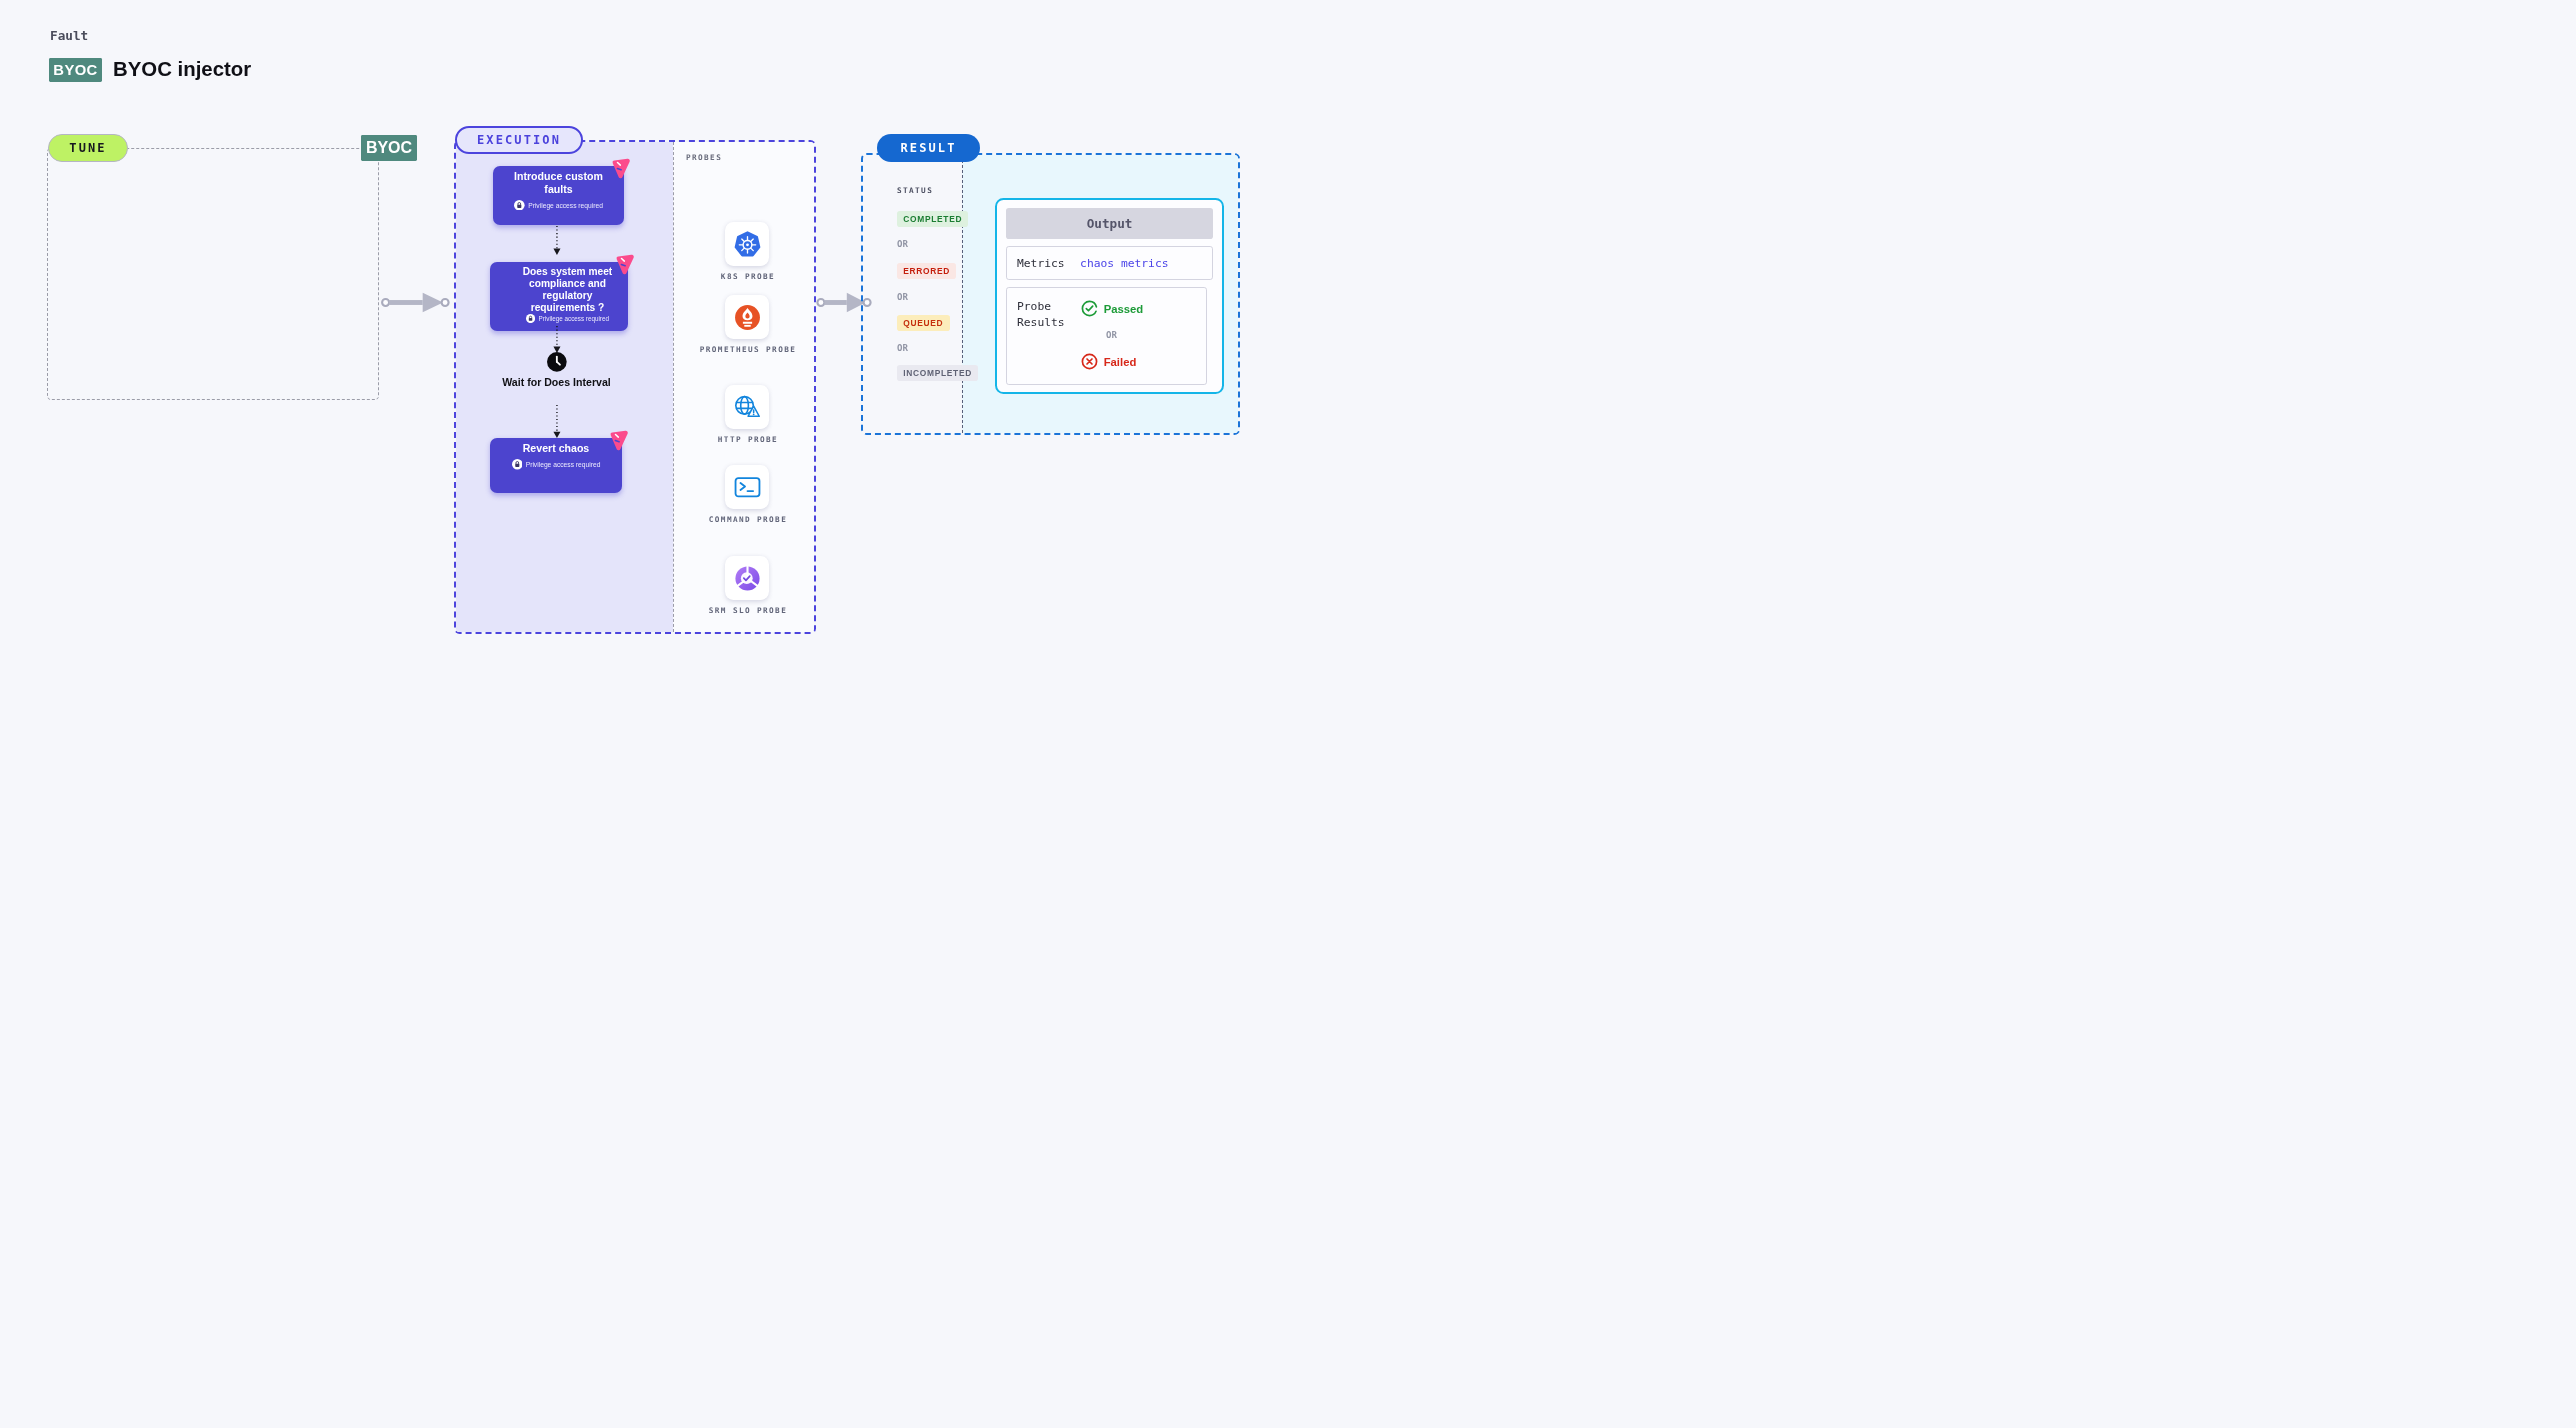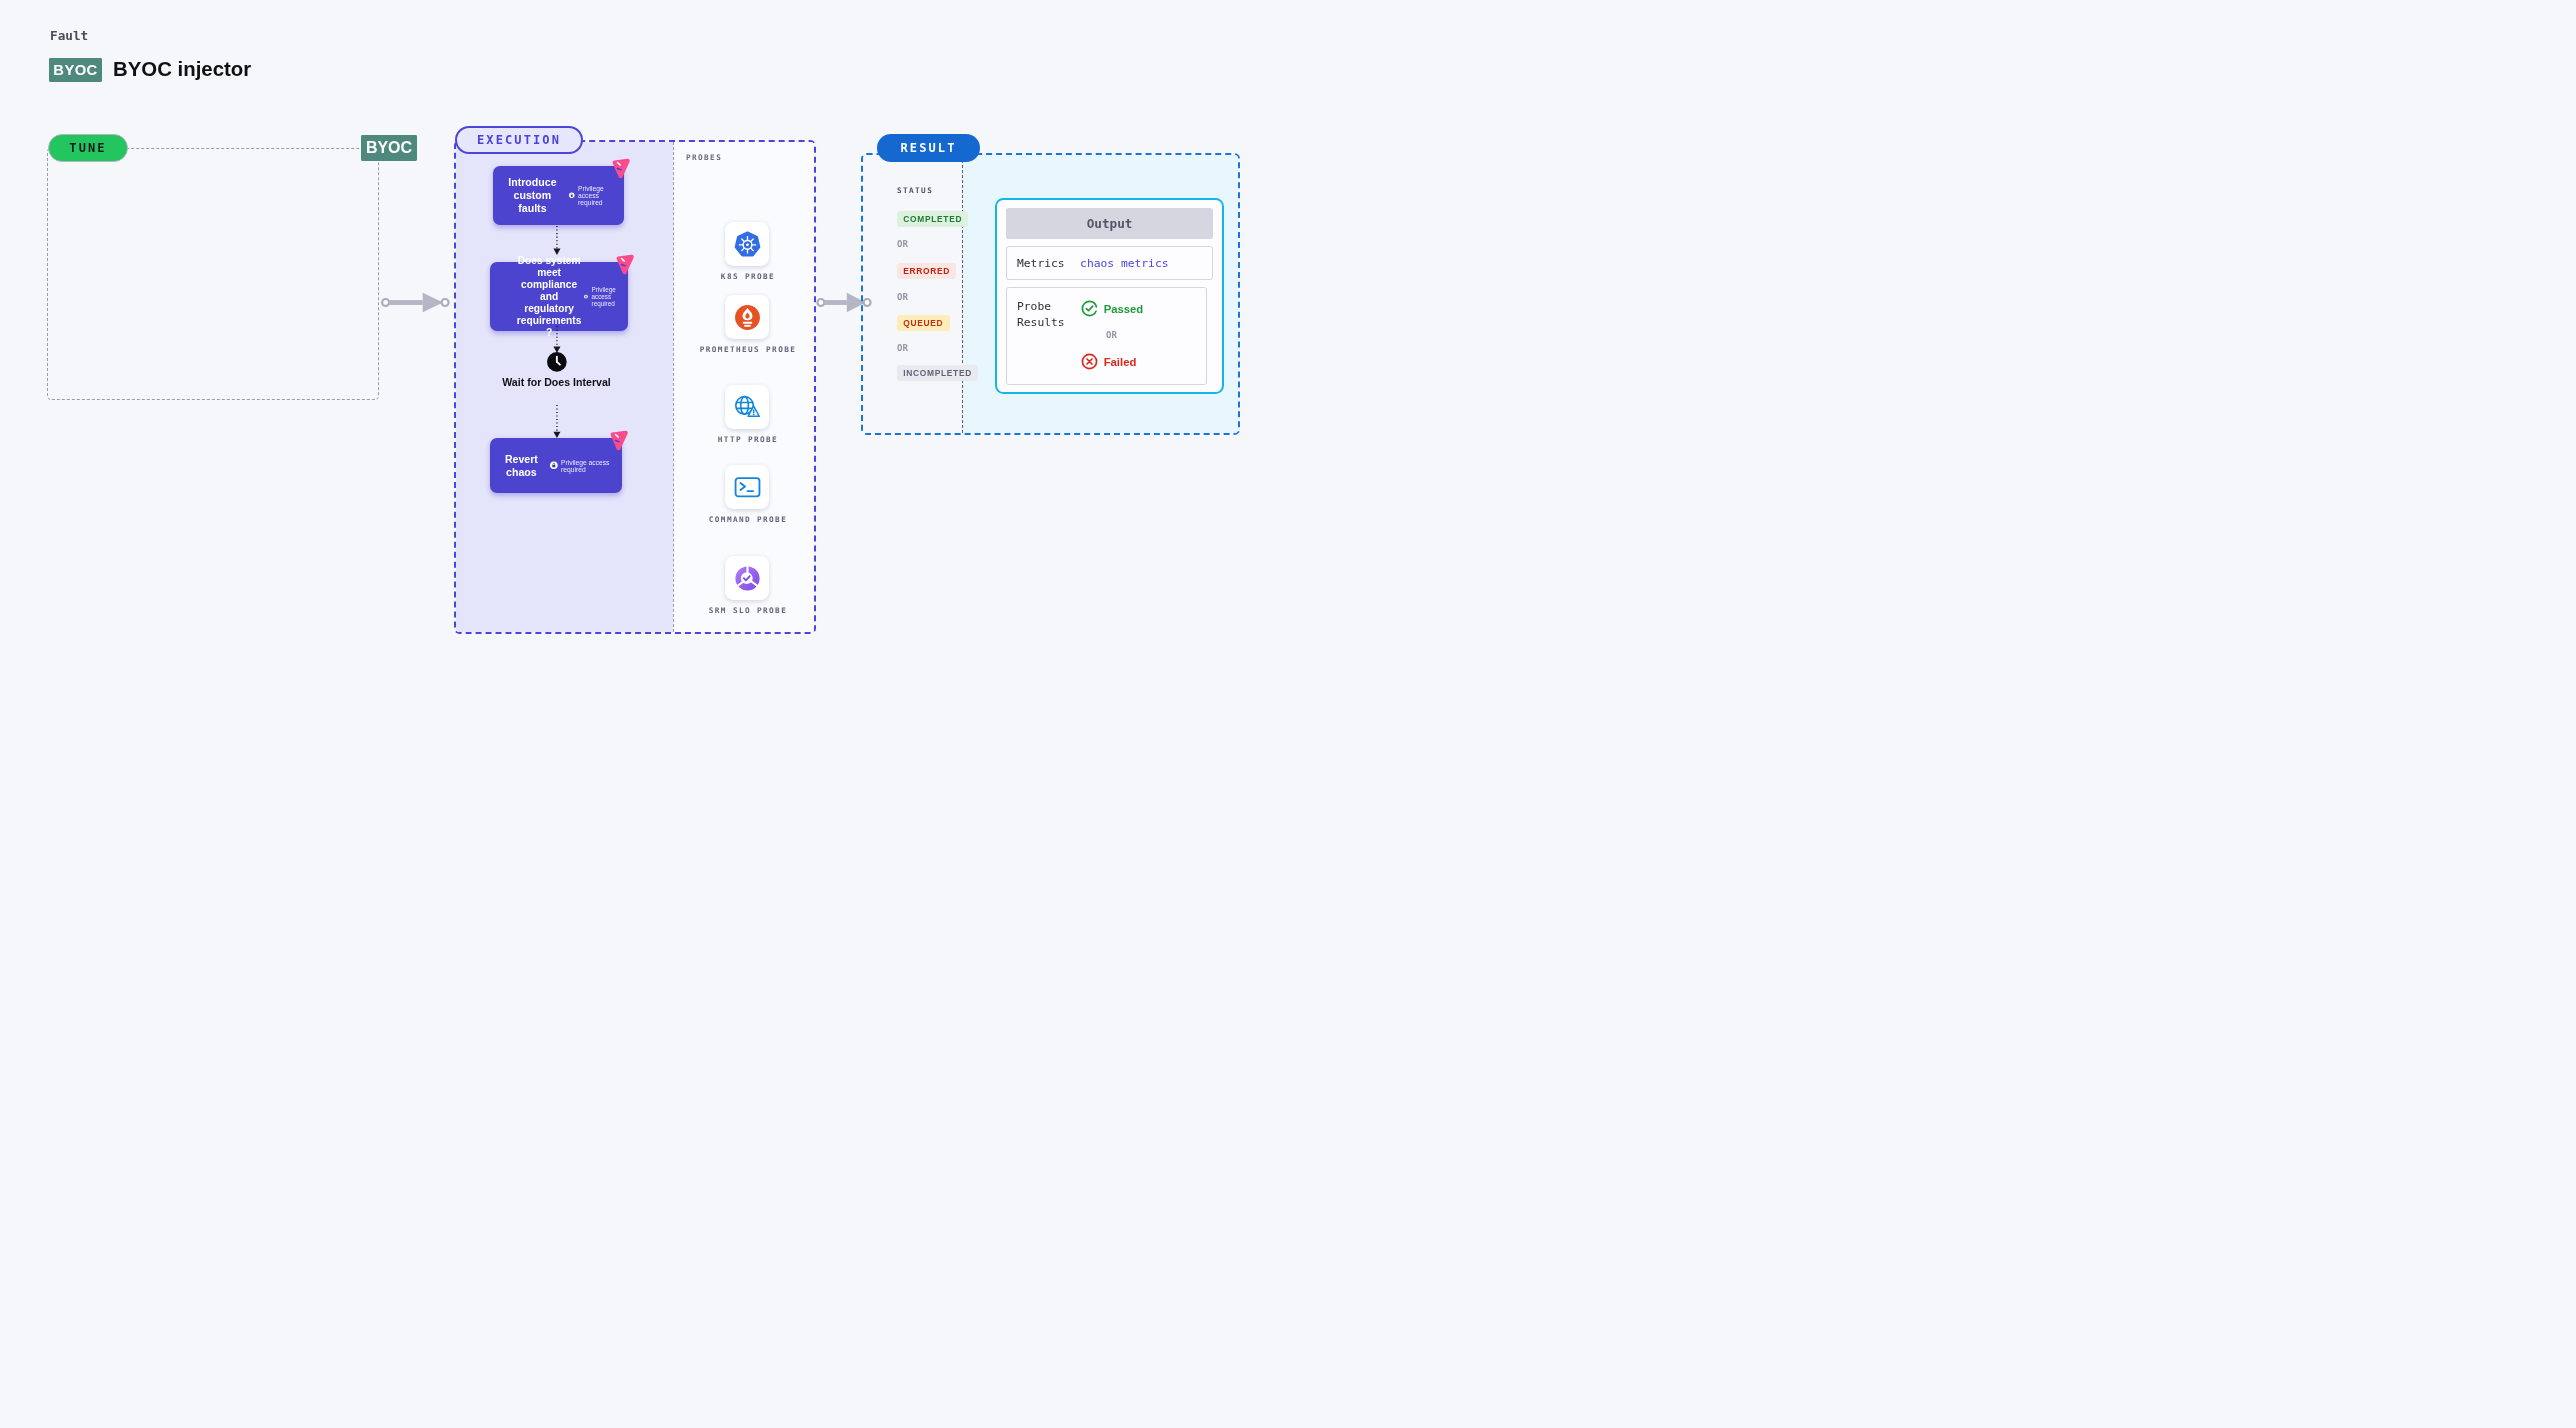--- a/index.html
+++ b/index.html
@@ -12,21 +12,21 @@
     font-size:12.7px; font-weight:bold; color:#4b4d5c; }
   .byoc-title-badge { position:absolute; left:49px; top:58px; width:53px; height:24px;
     background:#4f897e; color:#fff; font-weight:bold; font-size:14.8px; text-align:center;
     line-height:24px; letter-spacing:0.4px; border-radius:1.4px; font-family:"Liberation Sans",sans-serif; }
   .page-title { position:absolute; left:113px; top:58px; font-size:20.4px; font-weight:bold; color:#101016; }
 
   
   .tune-rect { position:absolute; left:47px; top:148px; width:332px; height:252px;
     border:1.4px dashed #9b9ca8; border-radius:4.2px; }
   .tune-pill { position:absolute; left:48px; top:134px; width:80px; height:28px;
-    background:#22c55e; border:1.4px solid #b5b6c4; border-radius:14px; text-align:center;
+    background:#bef264; border:1.4px solid #b5b6c4; border-radius:14px; text-align:center;
     line-height:26px; font-family:"DejaVu Sans Mono",monospace; font-weight:bold; font-size:12px;
     letter-spacing:2.1px; color:#17181f; z-index:3; }
   .byoc-corner-badge { position:absolute; left:361px; top:135px; width:56px; height:26px;
     background:#4f897e; color:#fff; font-weight:bold; font-size:16px; text-align:center;
     line-height:26px; border-radius:1.4px; z-index:3; font-family:"Liberation Sans",sans-serif; }
   .inputs-card { position:absolute; left:65px; top:173px; width:304px; height:205px;
     background:#fdfdff; border:1.4px solid #b5b5c0; border-radius:7px;
     box-shadow:0 0.7px 2.1px rgba(120,120,150,.12); }
   .user-inputs-header { position:absolute; left:9.1px; top:9.1px; width:283px; height:31px;
     background:#d9d9e3; border-radius:2.8px; text-align:center; line-height:31px;
@@ -51,21 +51,21 @@
   .exec-fill { position:absolute; left:0; top:0; bottom:0; width:217px; background:#e4e4fa; }
   .probes-fill { position:absolute; left:217px; top:0; bottom:0; right:0; background:#fafbfe; }
   .probes-separator { position:absolute; left:217px; top:0; bottom:0; width:0;
     border-left:1.4px dashed #9b9ca8; }
   .exec-pill { position:absolute; left:455px; top:126px; width:128px; height:28px;
     background:#e6e6fc; border:2.1px solid #4c44dd; border-radius:14px; text-align:center;
     line-height:24px; font-family:"DejaVu Sans Mono",monospace; font-weight:bold; font-size:12px;
     letter-spacing:2.1px; color:#4b42dc; z-index:3; }
 
   .chaos-node { position:absolute; background:#4c44ce; border-radius:7px; color:#fff;
-    display:flex; flex-direction:row; align-items:center; justify-content:center; gap:4.2px;
+    display:flex; flex-direction:column; align-items:center; gap:4.2px;
     box-shadow:0 2.8px 5.6px rgba(76,68,206,.35); padding:4.2px 7px; }
   .node-title { font-weight:bold; font-size:10.6px; line-height:12.7px; text-align:center; }
   .privilege-row { display:flex; align-items:center; gap:3.5px; }
   .privilege-note { font-size:6.7px; color:#eceafd; }
   .pink-badge { position:absolute; top:-9.1px; right:-7.7px; width:22.5px; height:22.5px; }
 
   .dotted-arrow { position:absolute; width:9.9px; }
 
   .clock-icon { position:absolute; }
   .wait-label { position:absolute; width:113px; text-align:center; font-weight:bold;

